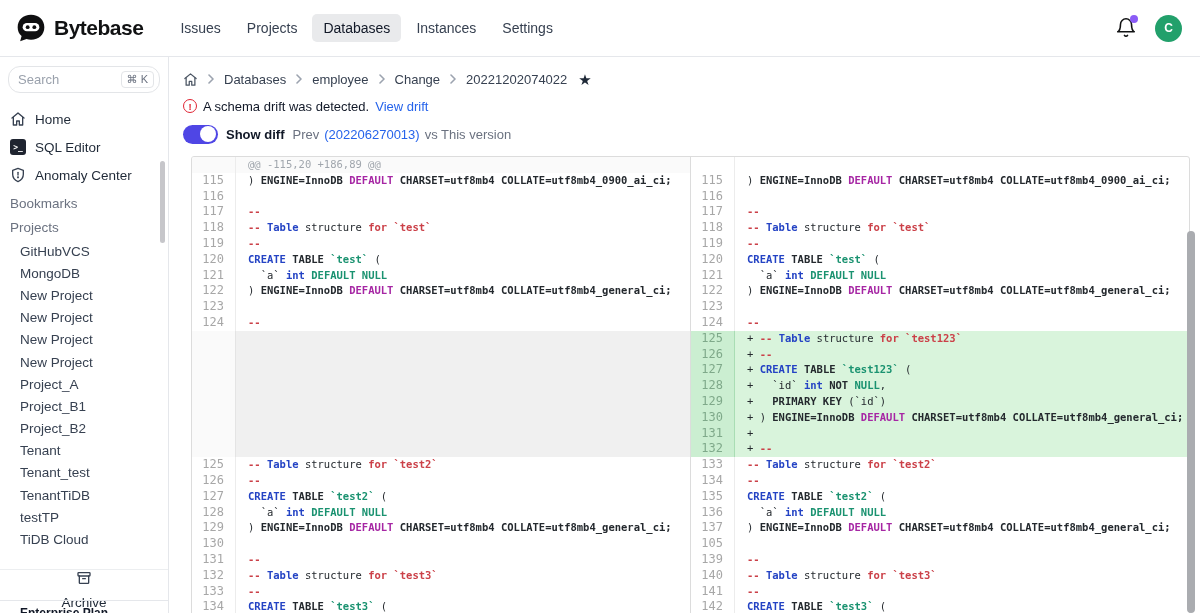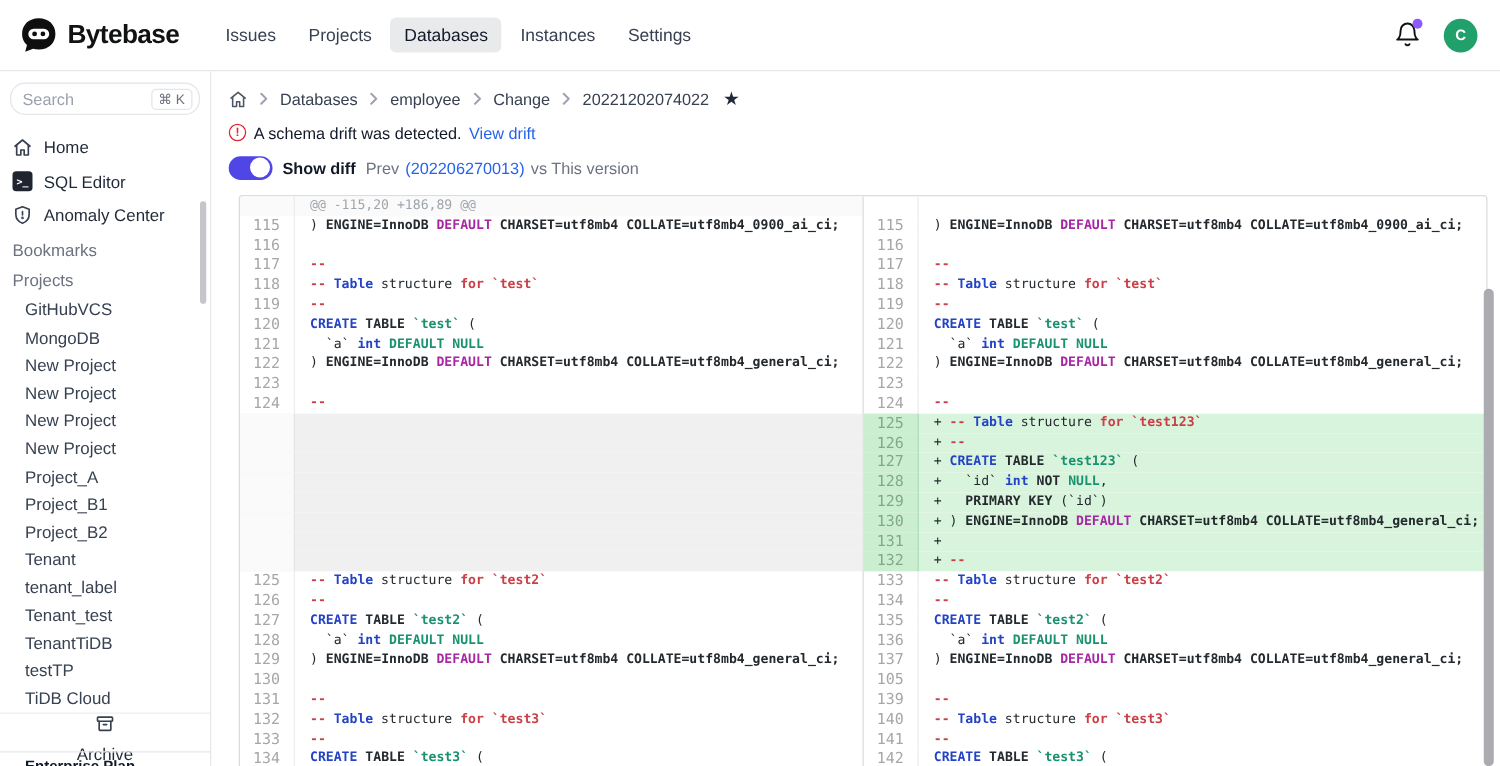--- a/index.html
+++ b/index.html
@@ -155,21 +155,20 @@
         <div class="proj-item">GitHubVCS</div>
         <div class="proj-item">MongoDB</div>
         <div class="proj-item">New Project</div>
         <div class="proj-item">New Project</div>
         <div class="proj-item">New Project</div>
         <div class="proj-item">New Project</div>
         <div class="proj-item">Project_A</div>
         <div class="proj-item">Project_B1</div>
         <div class="proj-item">Project_B2</div>
         <div class="proj-item">Tenant</div>
-        <div class="proj-item">tenant_label</div>
         <div class="proj-item">Tenant_test</div>
         <div class="proj-item">TenantTiDB</div>
         <div class="proj-item">testTP</div>
         <div class="proj-item">TiDB Cloud</div>
       </div>
 
     <div class="side-spacer"></div>
 
     <div class="archive-row">
       <span style="display:flex;">

